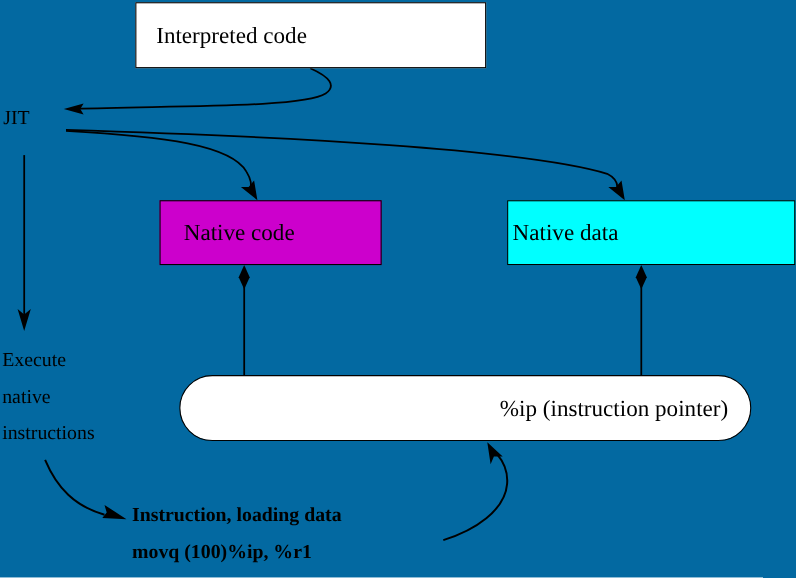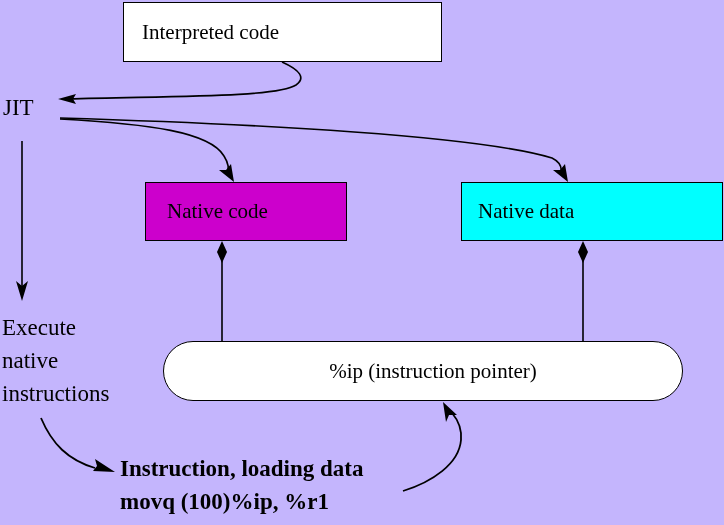--- a/index.html
+++ b/index.html
@@ -7,21 +7,21 @@
     padding: 0;
     background: #ffffff;
   }
   body {
     font-family: "Liberation Serif", "DejaVu Serif", serif;
   }
   #canvas {
     position: relative;
     width: 724px;
     height: 525px;
-    background: #c4b5fd;
+    background: #0369a1;
     overflow: hidden;
   }
   svg.layer {
     position: absolute;
     left: 0;
     top: 0;
     width: 724px;
     height: 525px;
     pointer-events: none;
   }
@@ -45,37 +45,37 @@
   }
   #box-native-code {
     left: 121px;  top: 182px; width: 202px; height: 59px;
     background: #cc00cc;
     padding-left: 21px;
     margin-left: 24px;
   }
   #box-native-data {
     left: 461px;  top: 182px; width: 262px; height: 59px;
     background: #00ffff;
-    padding-left: 16px;
+    padding-left: 4px;
   }
   #box-ip {
     left: 163px; top: 341px; width: 520px; height: 60px;
     background: #ffffff;
     border-radius: 30px;
     padding: 0 20px;
-    justify-content: center;
+    justify-content: flex-end;
   }
   #box-ip .label { font-size: 21px; }
   #box-ip .label.right { padding-right: 38px; }
   #box-ip .label.left  { padding-left: 20px; }
 
   .free-text {
     position: absolute;
     color: #000000;
-    font-size: 23px;
+    font-size: 18px;
     line-height: 33px;
     white-space: pre-line;
   }
   #text-jit          { left: 3px;   top: 91px; }
   #text-execute      { left: 2px;   top: 311px; }
   #text-instruction  { left: 120px; top: 452px; font-weight: bold; }
 </style>
 </head>
 <body>
 

